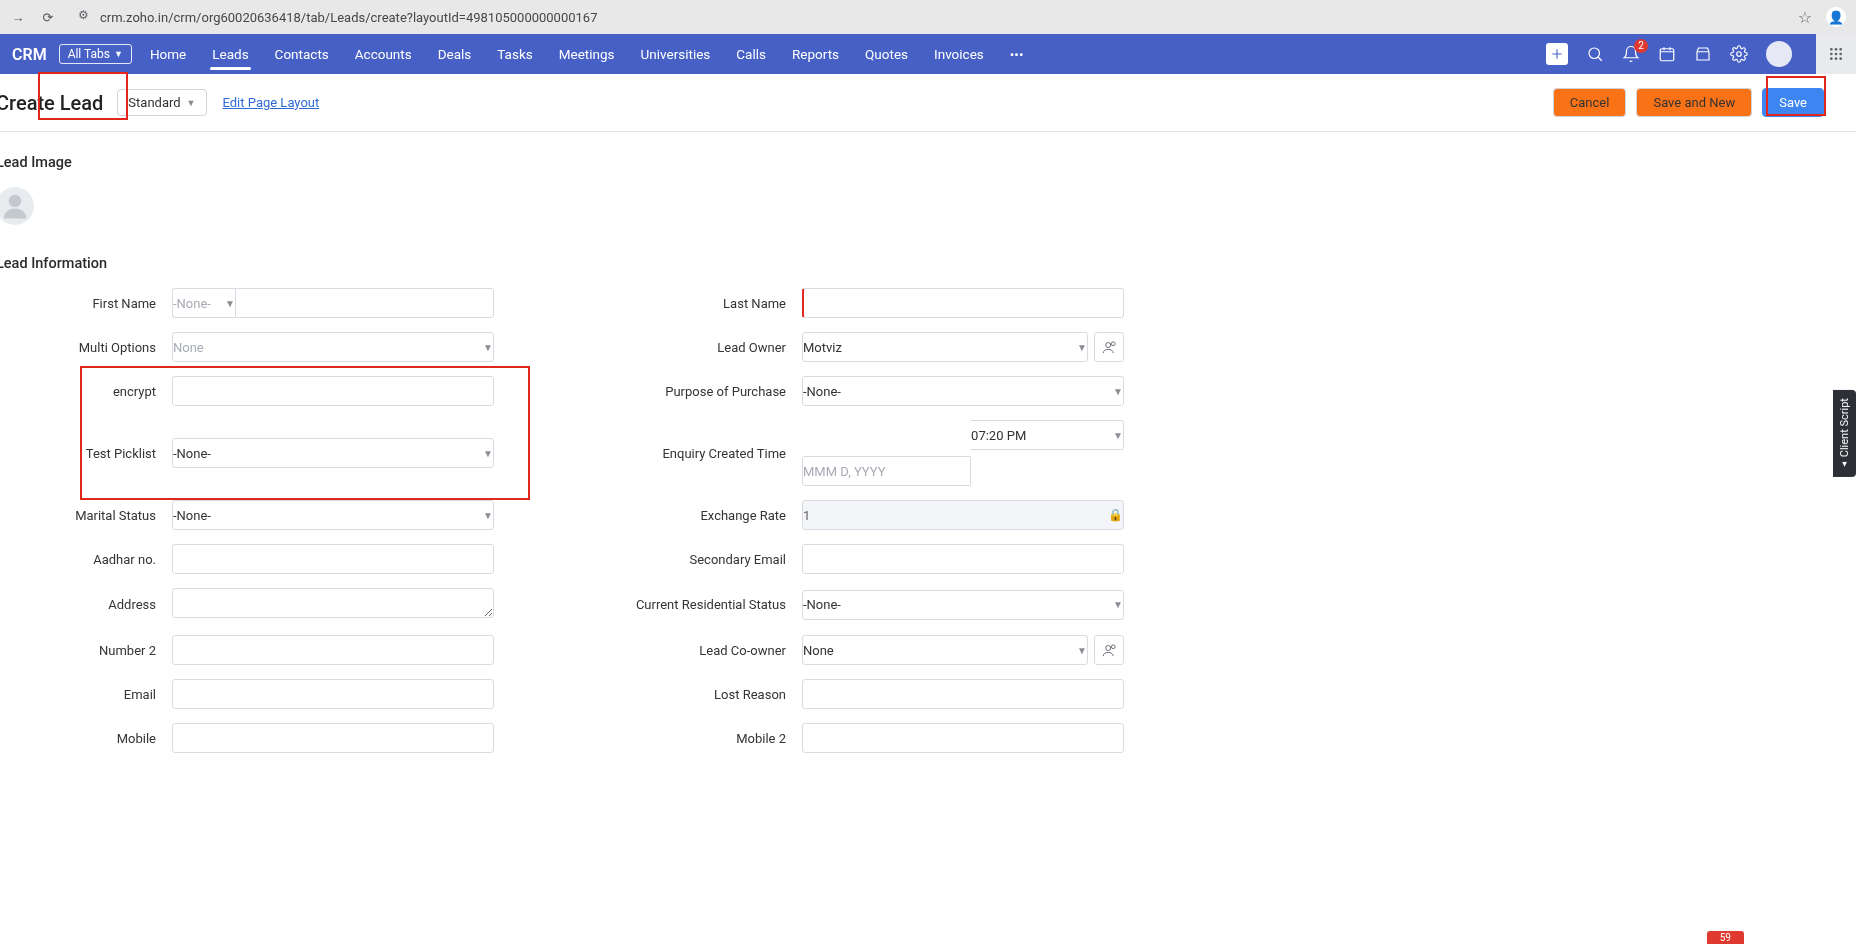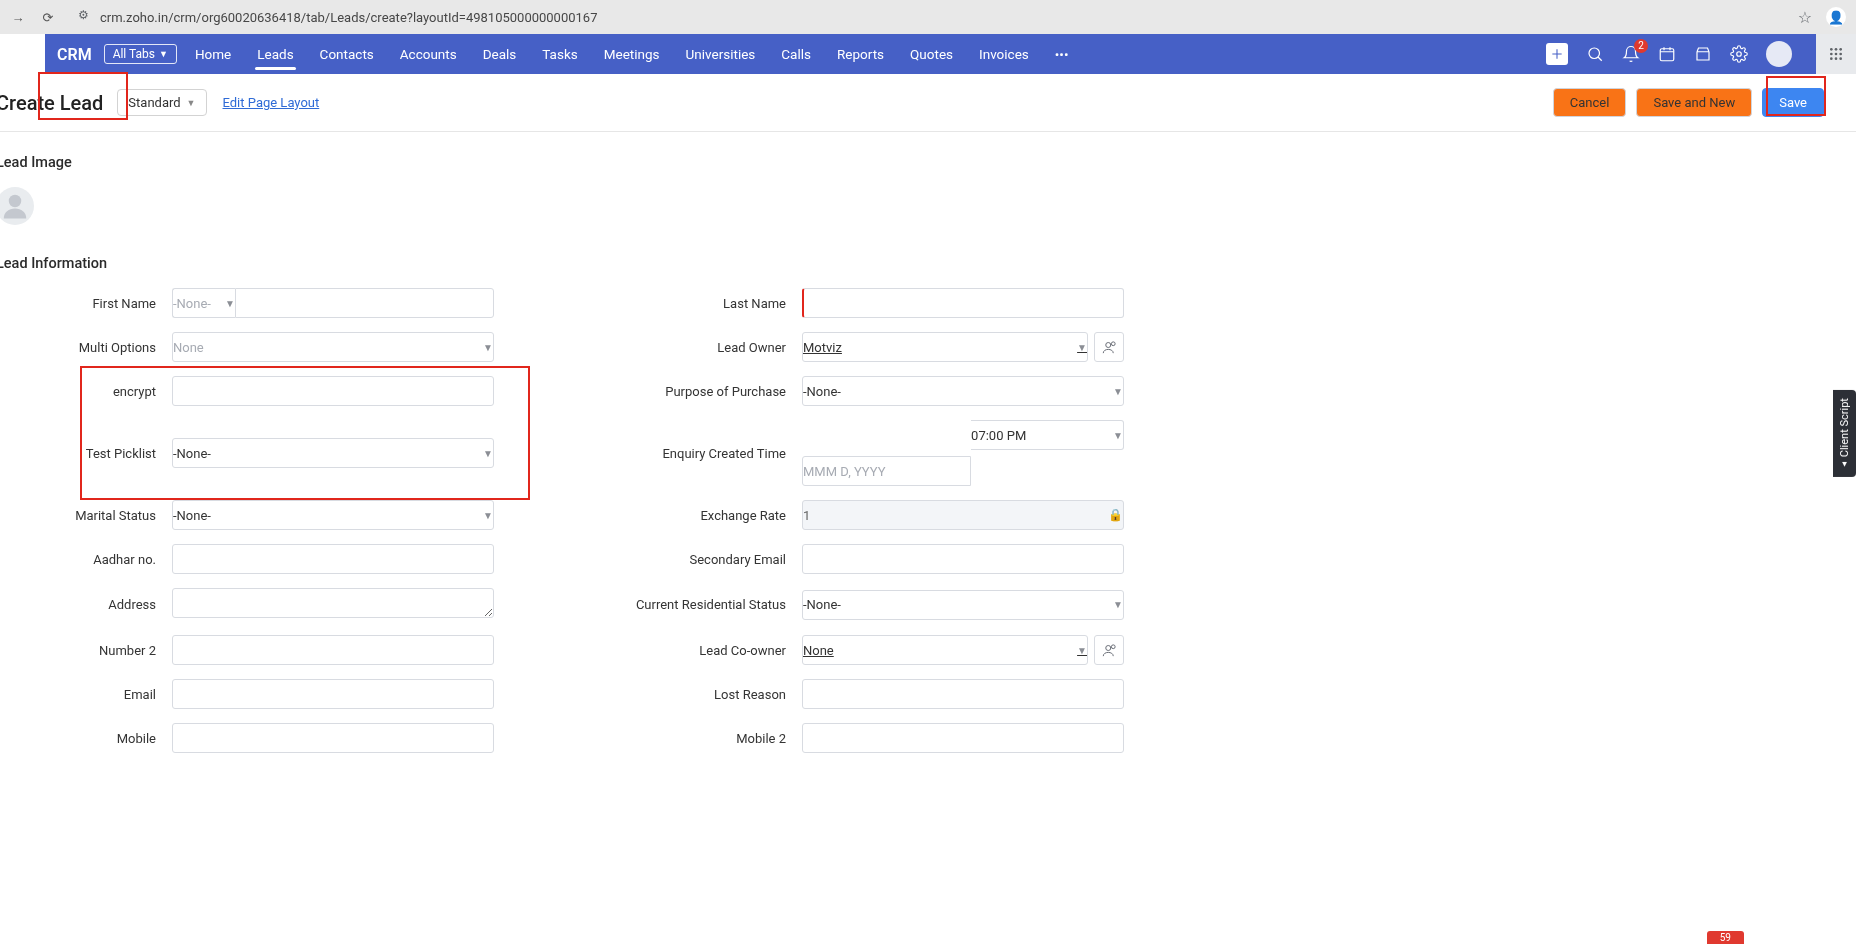--- a/index.html
+++ b/index.html
@@ -10,21 +10,21 @@
   .browser-bar .navbtn { color:#555; width:16px; text-align:center; }
   .url-field { flex:1; background:#e8e8e8; border:none; height:24px; border-radius:14px; padding:0 10px 0 30px; font-size:13px; color:#474747; outline:none; }
   .url-wrap { flex:1; position:relative; display:flex; align-items:center; }
   .url-prefix { position:absolute; left:8px; top:3px; color:#5f6368; font-size:12px; }
   .star { color:#5f6368; font-size:16px; }
   .acct { width:20px; height:20px; border-radius:50%; background:#fff; display:flex; align-items:center; justify-content:center; color:#d93025; font-size:13px; }
 
   
   .crm-nav { height:40px; background:#3f51b5; background:linear-gradient(#4b60c9,#4b60c9); background:#4660c6; display:flex; align-items:center; padding:0 12px; color:#fff; }
   .crm-nav { background:#4a63d0; }
-  .crm-nav { background:#4660c6;margin-left:45px; }
+  .crm-nav { background:#4660c6; }
   .crm-nav { background:#4660c6; }
   .crm-nav { background:#4660c6; }
   .crm-nav { height:40px; background:#4660c6; }
   .crm-nav { background:#4762cf; }
   .crm-nav { background:#4660c6; }
   .crm-nav { background:#4660c6; }
   
   .crm-nav { background:#4660c6; }
   .crm-nav .brand { font-weight:600; font-size:16px; margin-right:12px; }
   .alltabs { border:1px solid rgba(255,255,255,.85); border-radius:3px; padding:2px 8px; font-size:12px; display:flex; align-items:center; gap:4px; margin-right:18px; }
@@ -70,21 +70,21 @@
   .inp, .sel, .ta { width:100%; height:30px; border:1px solid #d8dbe1; border-radius:3px; padding:0 0; font-size:13px; background:#fff; color:#333; }
   .inp::placeholder { color:#a7abb3; }
   .sel { display:flex; align-items:center; justify-content:space-between; cursor:pointer; }
   .sel.muted { color:#a7abb3; }
   .sel .car { color:#8b8e95; font-size:10px; }
   .ta { height:30px; resize:both; padding-top:6px; }
   .req { border-left:2px solid #e1261c; }
   .readonly { background:#f3f5f8; color:#666; display:flex; align-items:center; justify-content:space-between; }
   .readonly .lock { color:#8b8e95; font-size:12px; }
   .ownerwrap { display:flex; gap:6px; }
-  .ownerwrap .sel { flex:1;text-decoration:underline; }
+  .ownerwrap .sel { flex:1; }
   .userpick { width:30px; height:30px; border:1px solid #d8dbe1; border-radius:3px; display:flex; align-items:center; justify-content:center; background:#fff; cursor:pointer; }
   .userpick svg { width:15px; height:15px; stroke:#6b6f78; fill:none; stroke-width:1.6; }
   .firstname-ctrl { display:flex; }
   .firstname-ctrl .prefix { width:78px; border-right:none; border-radius:3px 0 0 3px; }
   .firstname-ctrl .fninp { border-radius:0 3px 3px 0; }
   .dt { display:flex; }
   .dt .dpart { flex:1.1; border-radius:3px 0 0 3px;margin-top:36px; }
   .dt .tpart { flex:1; border-left:none; border-radius:0 3px 3px 0; display:flex; align-items:center; justify-content:space-between; }
   .tpart .car { font-size:10px; color:#8b8e95; }
   .lookup-tail { position:absolute; right:6px; top:6px; color:#6b6f78; }
@@ -279,21 +279,21 @@
             <span>-None-</span>
             <span class="car">▼</span>
           </div>
         </div>
     </div>
     <div class="row">
       <label>Enquiry Created Time</label>
       <div class="ctrl dt">
         <input class="inp dpart" placeholder="MMM D, YYYY" style="">
         <div class="inp tpart">
-            <span>07:00 PM</span>
+            <span>07:20 PM</span>
             <span class="car">▼</span>
           </div>
       </div>
     </div>
 
     <div class="row">
       <label>Marital Status</label>
       <div class="ctrl">
           <div class="sel">
             <span>-None-</span>

